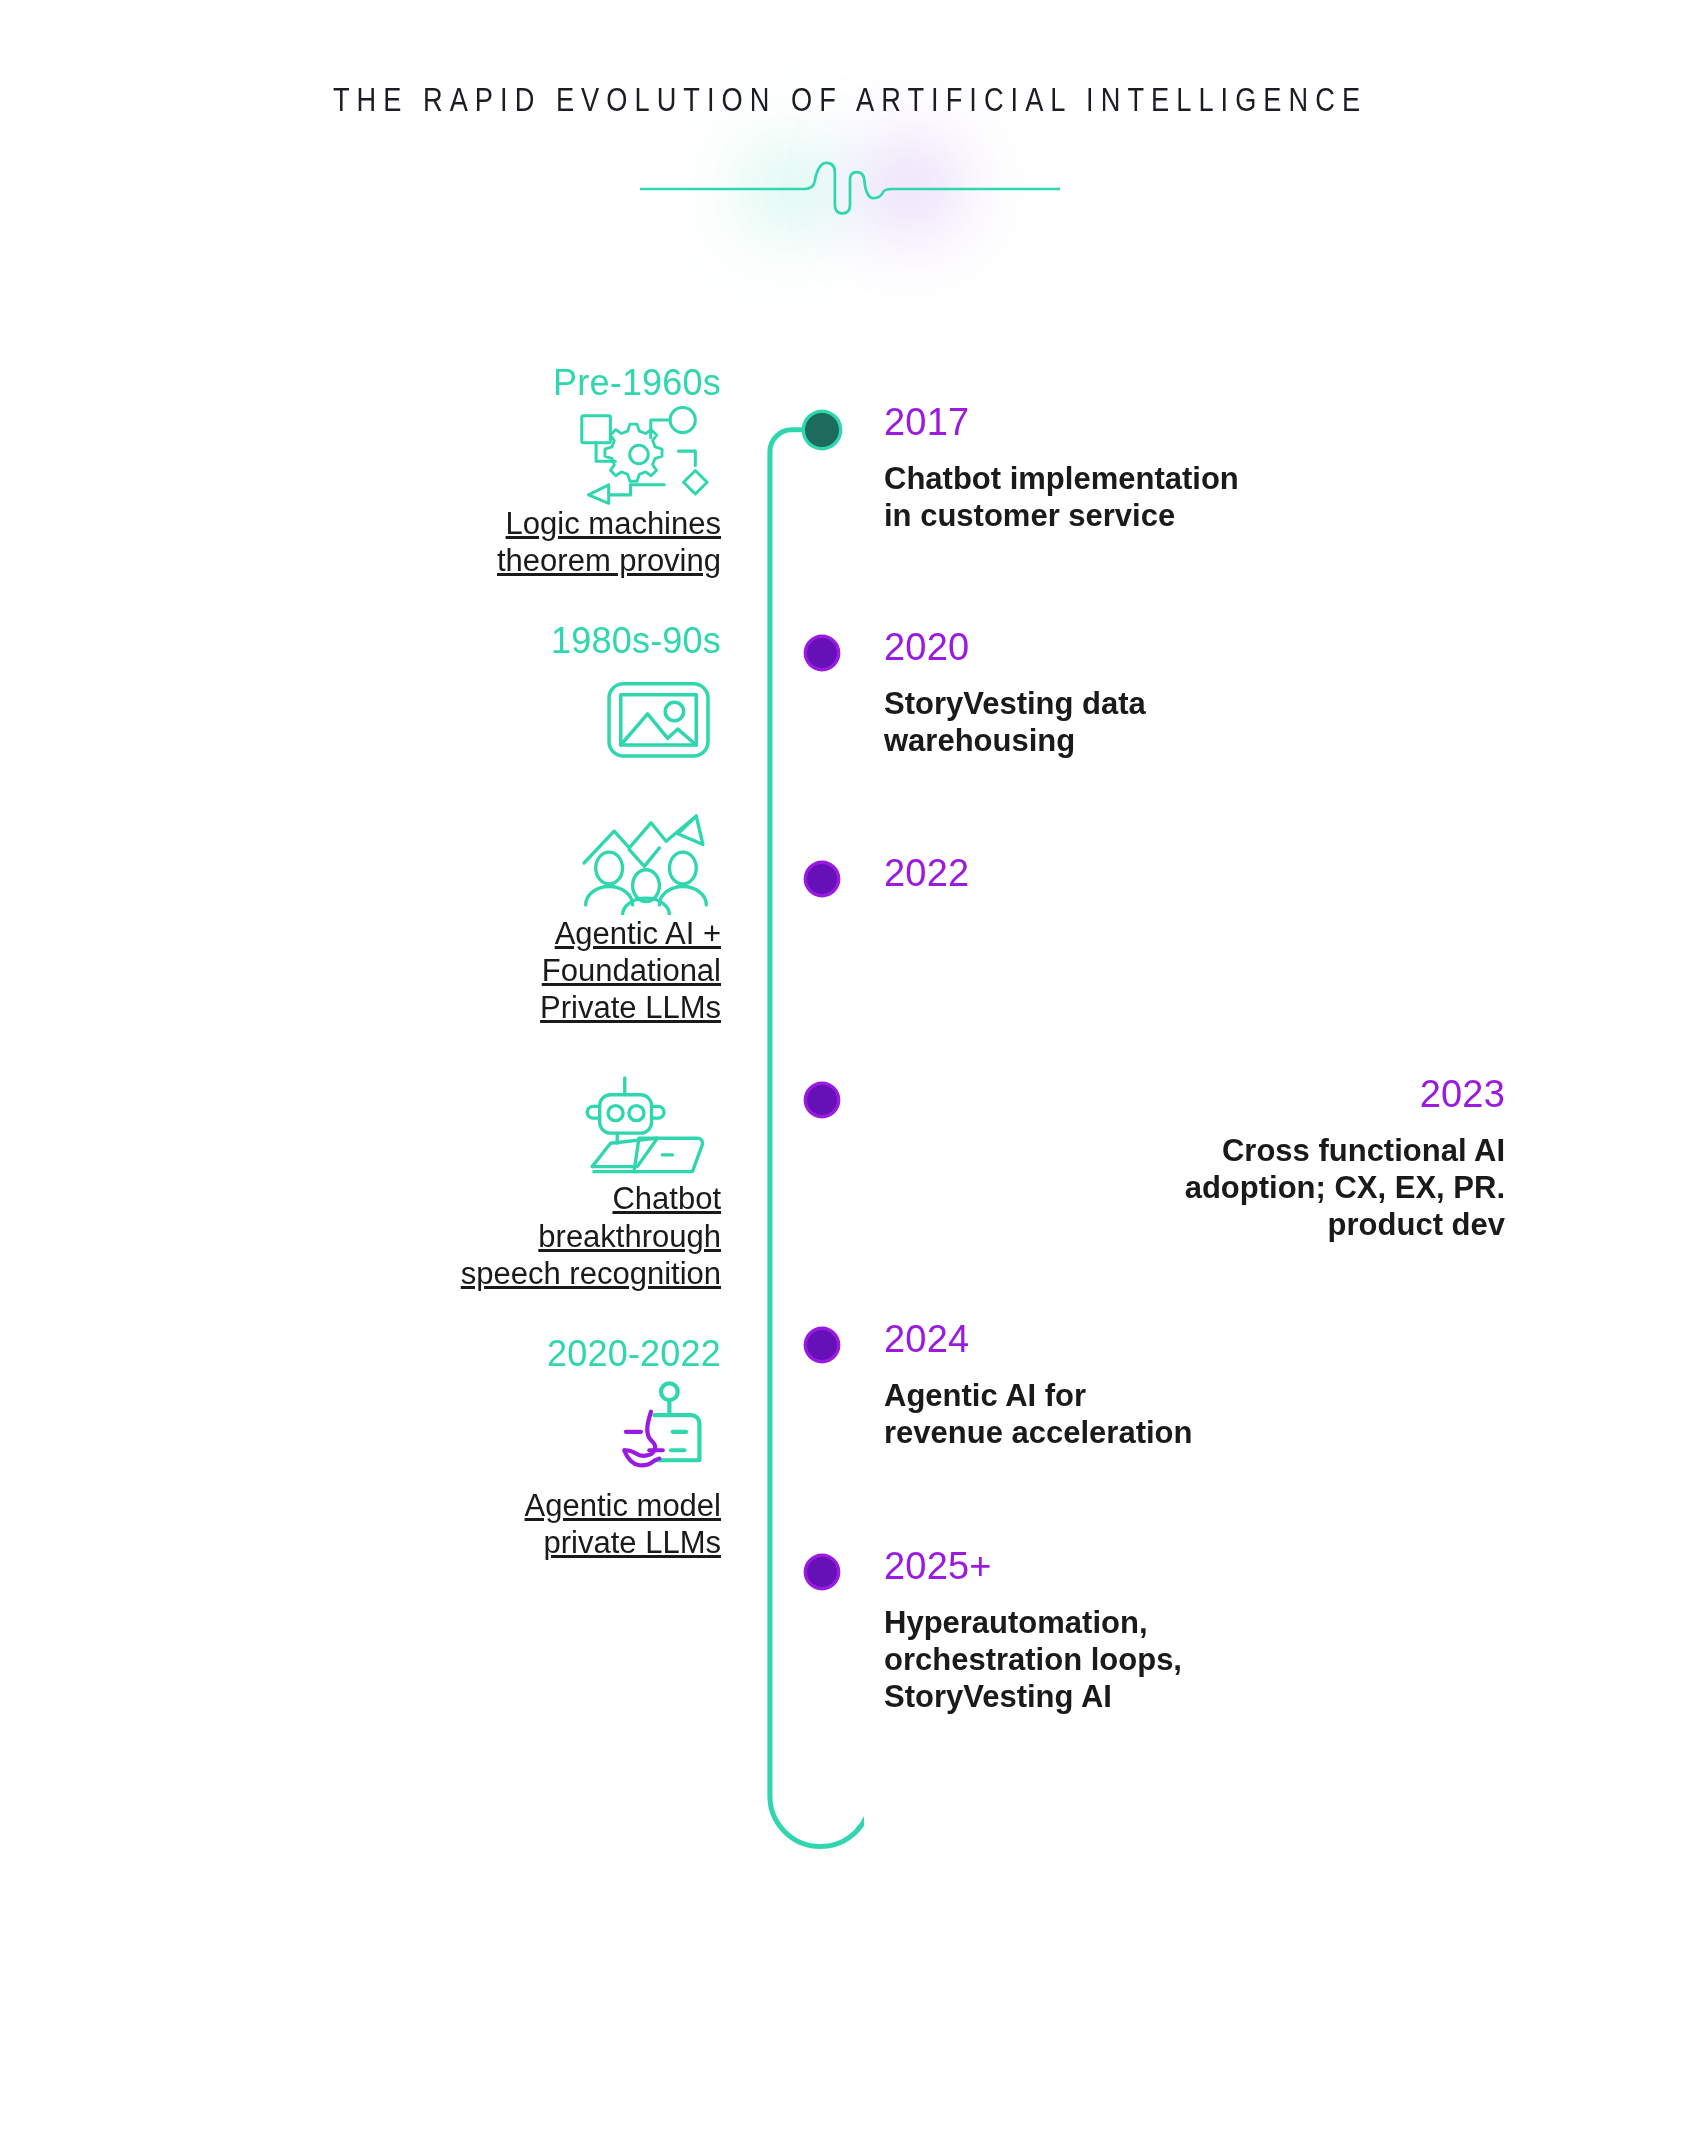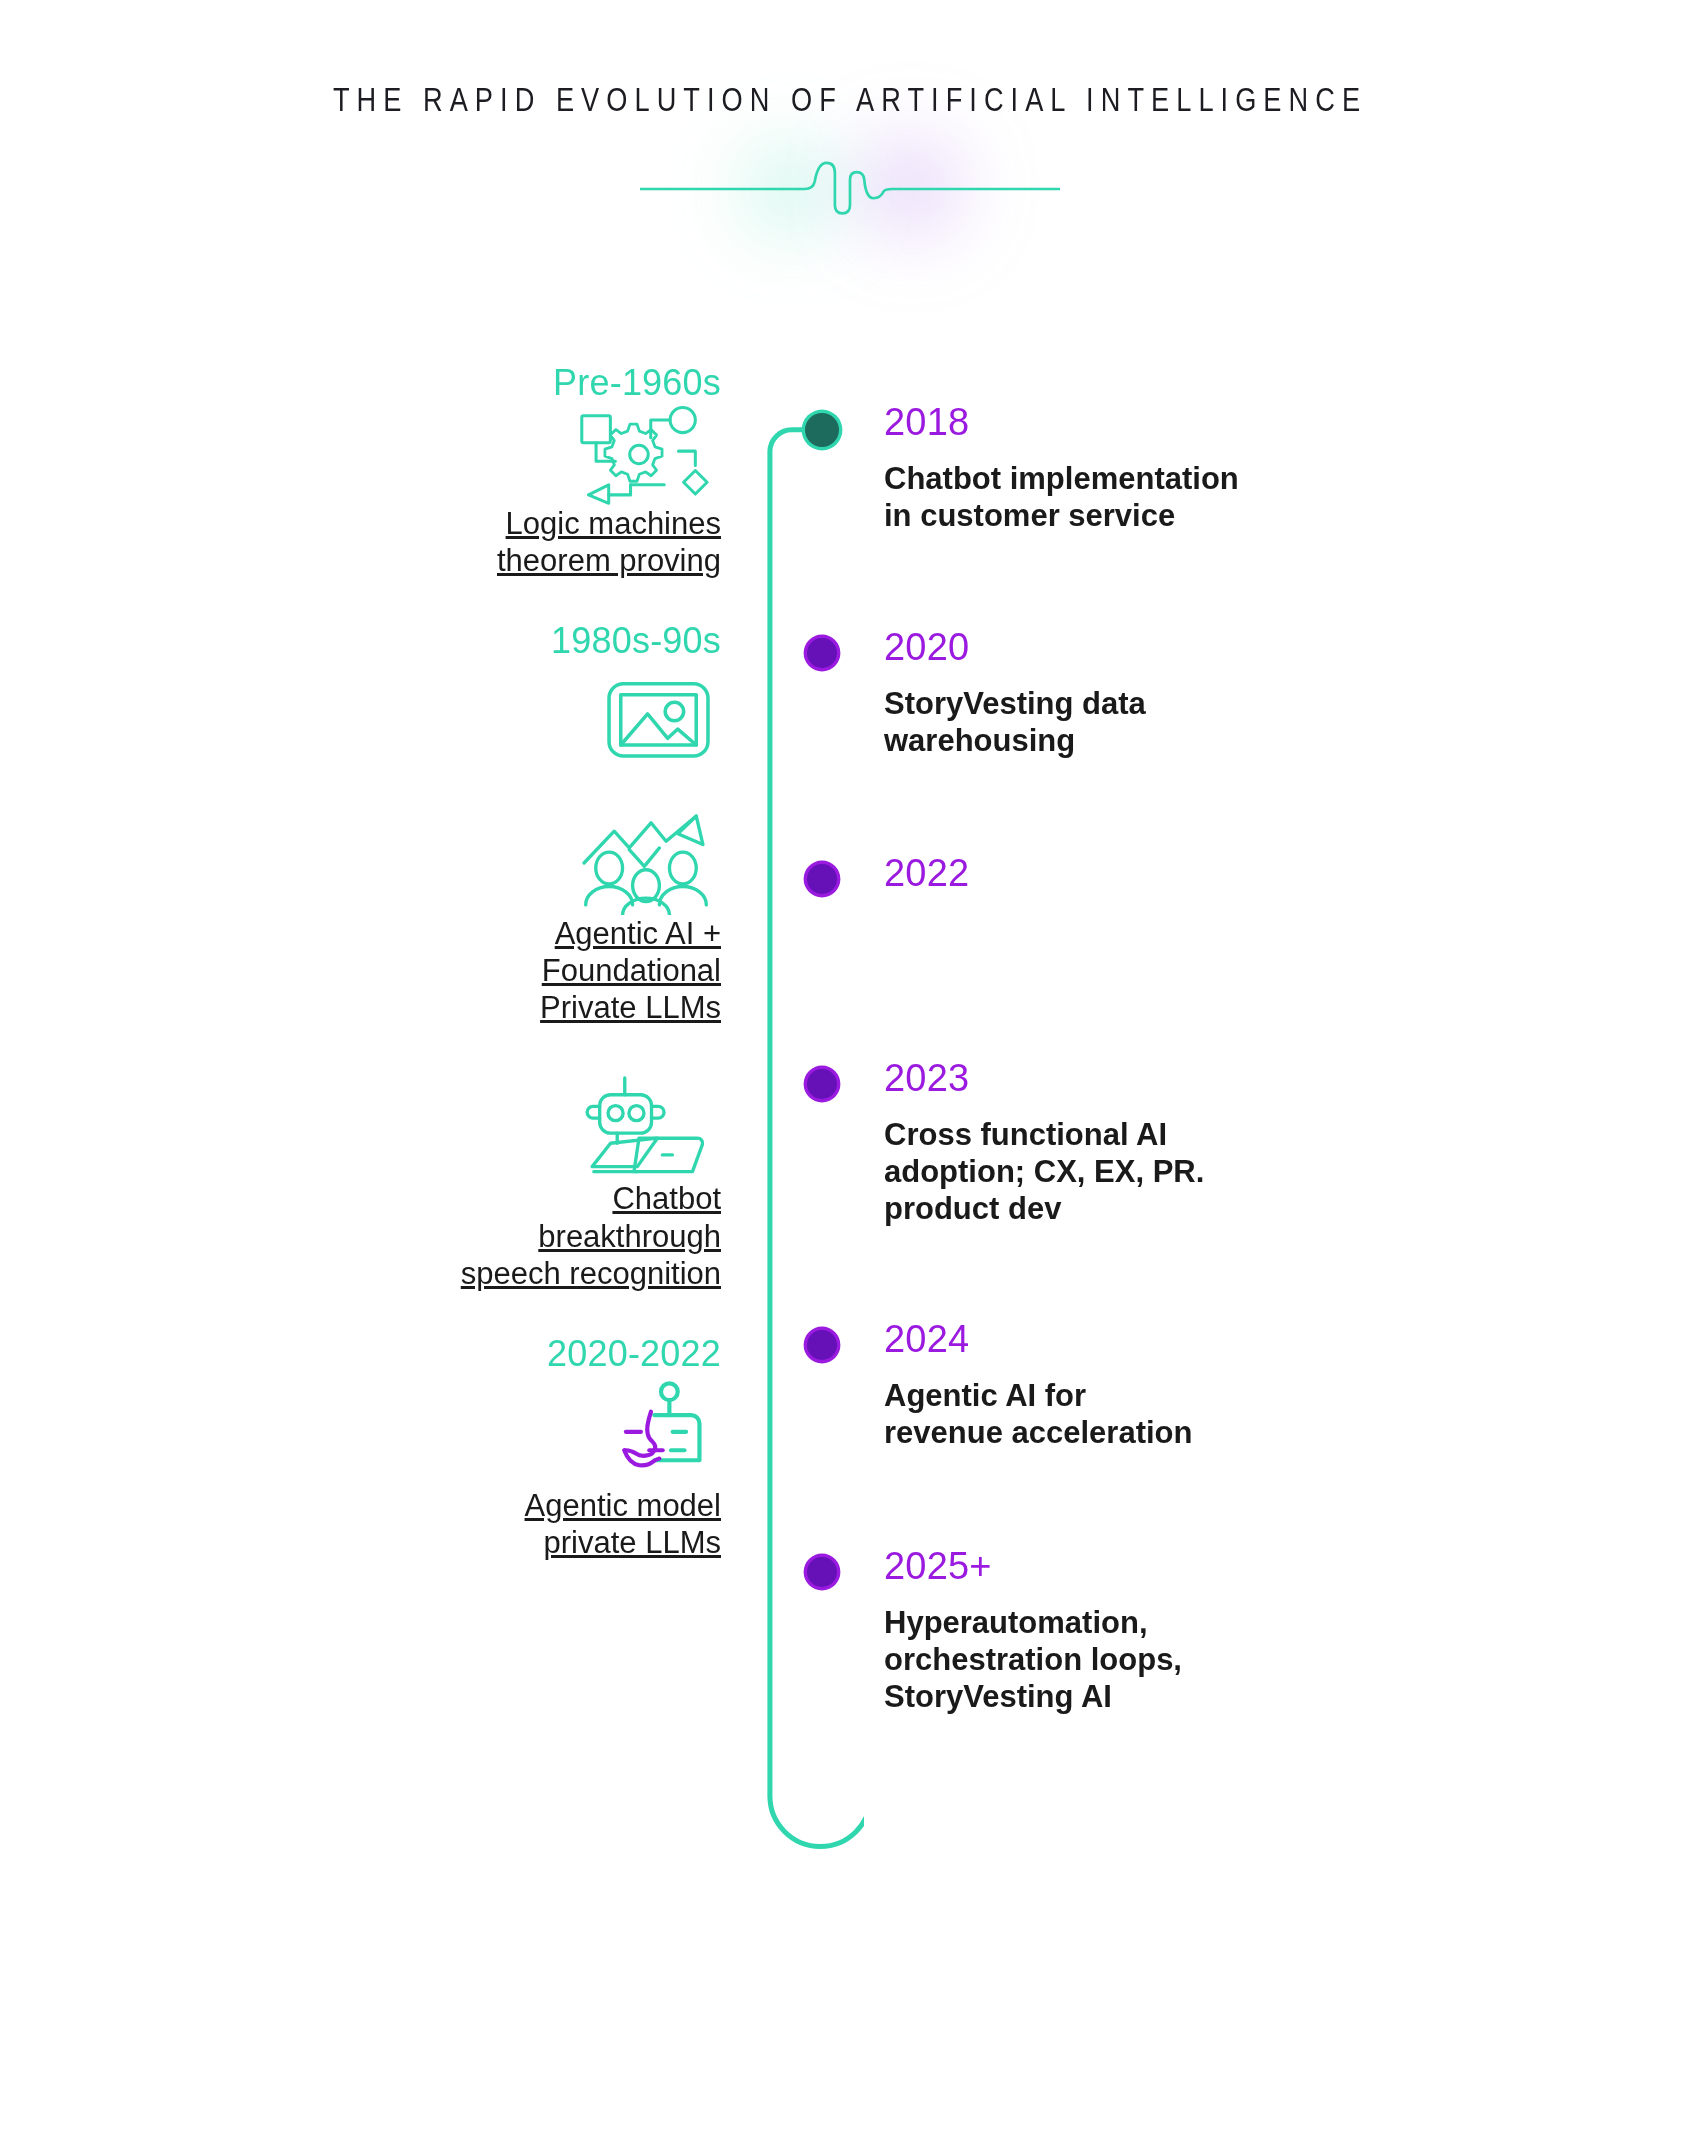--- a/index.html
+++ b/index.html
@@ -258,38 +258,38 @@
 
   <path d="M98,32 L64,32 A26,26 0 0 0 38,58 L38,1660 A60,60 0 0 0 98,1720 L98,1720 A60,60 0 0 0 158,1660" fill="none" stroke="#2fd6ae" stroke-width="6" stroke-linecap="round"></path>
 
   <line x1="98" y1="32" x2="98" y2="1700" stroke="url(#purpleFade)" stroke-width="6" stroke-linecap="round"></line>
 </svg>
 
 <div id="right-column">
 
   <div class="event" style="top:0px;">
     <div class="dot" style="left:-79px; top:10px; width:34px; height:34px; background:#1d6b5d; box-shadow:0 0 0 3.4px #2fd6ae;"></div>
-    <div class="event-year">2018</div>
+    <div class="event-year">2017</div>
     <div class="event-desc">Chatbot implementation
 in customer service</div>
   </div>
 
   <div class="event" style="top:225px;">
     <div class="dot" style="left:-77px; top:10px; width:30px; height:30px; background:#6610b8; box-shadow:0 0 0 3.4px #9b1ae0;"></div>
     <div class="event-year">2020</div>
     <div class="event-desc">StoryVesting data
 warehousing</div>
   </div>
 
   <div class="event" style="top:451px;">
     <div class="dot" style="left:-77px; top:10px; width:30px; height:30px; background:#6610b8; box-shadow:0 0 0 3.4px #9b1ae0;"></div>
     <div class="event-year">2022</div>
   </div>
 
-  <div class="event" style="top:656px;">
+  <div class="event" style="top:672px;text-align:right;">
     <div class="dot" style="left:-77px; top:10px; width:30px; height:30px; background:#6610b8; box-shadow:0 0 0 3.4px #9b1ae0;"></div>
     <div class="event-year">2023</div>
     <div class="event-desc">Cross functional AI
 adoption; CX, EX, PR.
 product dev</div>
   </div>
 
   <div class="event" style="top:917px;">
     <div class="dot" style="left:-77px; top:10px; width:30px; height:30px; background:#6610b8; box-shadow:0 0 0 3.4px #9b1ae0;"></div>
     <div class="event-year">2024</div>

